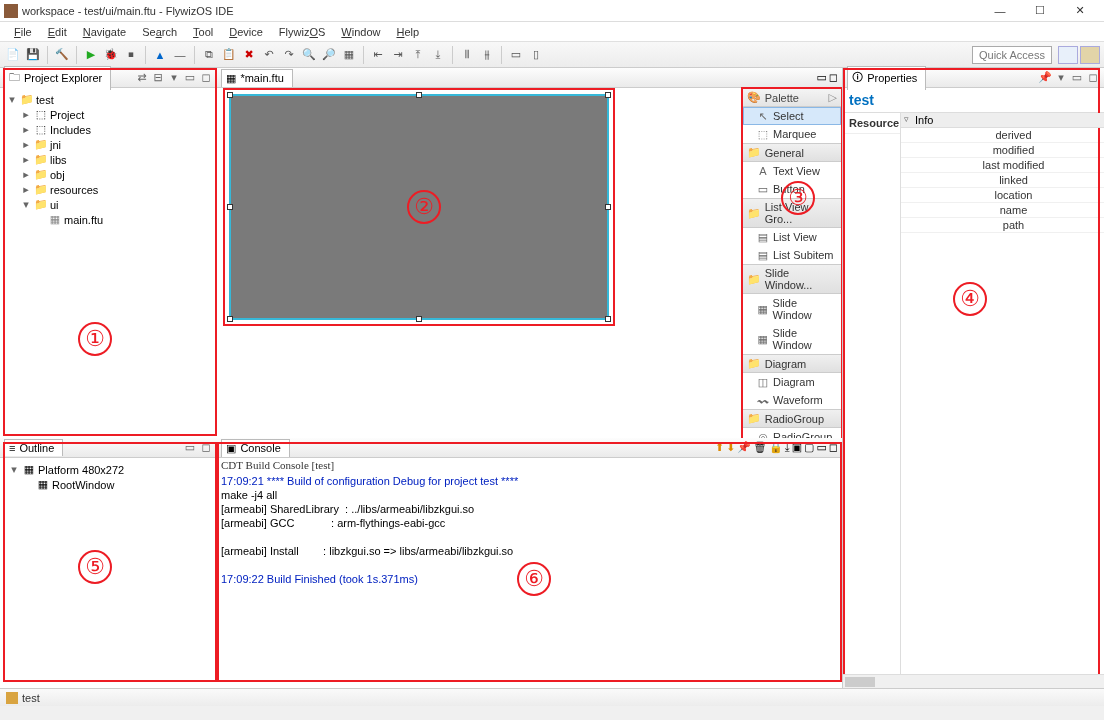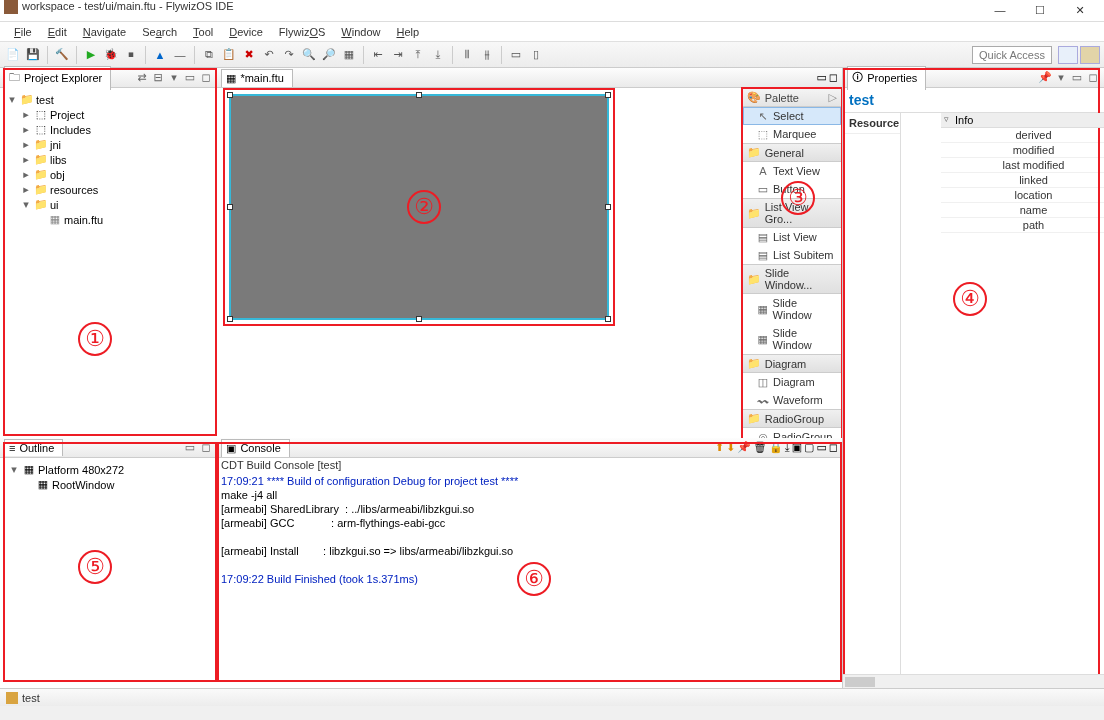--- a/index.html
+++ b/index.html
@@ -1,19 +1,19 @@
 <!DOCTYPE html>
 <html><head>
 <meta charset="utf-8">
 <style>
 * { box-sizing: border-box; margin: 0; padding: 0; font-family: "Segoe UI", Tahoma, sans-serif; font-size: 11px; }
 body { background: #f0f0f0; width: 1104px; height: 720px; overflow: hidden; }
 
 
-.titlebar { height: 22px; background: #fff; display: flex; padding: 0 4px; border-bottom: 1px solid #ddd; }
+.titlebar { height: 22px; background: #fff; display: flex; align-items: center; padding: 0 4px; border-bottom: 1px solid #ddd; }
 .titlebar .app-icon { width: 14px; height: 14px; background: #8a5a3a; margin-right: 4px; }
 .titlebar .title { flex: 1; color: #333; }
 .titlebar .win-btns { display: flex; gap: 0; }
 .titlebar .win-btn { width: 40px; height: 20px; display: flex; align-items: center; justify-content: center; color: #333; }
 
 
 .menubar { height: 20px; background: #fff; display: flex; align-items: center; padding: 0 6px; border-bottom: 1px solid #e0e0e0; }
 .menubar .menu-item { padding: 2px 8px; color: #333; }
 .menubar .menu-item u { text-decoration: underline; }
 
@@ -57,37 +57,37 @@
 .palette { position: absolute; right: 0; top: 20px; width: 100px; background: #fff; border: 1px solid #ccc; }
 .pal-head { background: linear-gradient(#f4f4f4,#e4e4e4); border-bottom: 1px solid #ccc; padding: 2px 4px; display: flex; align-items: center; gap: 4px; color: #444; }
 .pal-group { background: linear-gradient(#f0f0f0,#e0e0e0); border-top: 1px solid #ccc; border-bottom: 1px solid #ccc; padding: 2px 4px; display: flex; align-items: center; gap: 4px; color: #333; font-size: 10px; }
 .pal-item { padding: 3px 4px 3px 14px; display: flex; align-items: center; gap: 4px; font-size: 10px; color: #333; }
 .pal-item.sel { background: #d6e8fa; border: 1px solid #8ab8e6; padding: 2px 3px 2px 13px; }
 .pal-item .pi { width: 12px; height: 12px; display: inline-flex; align-items: center; justify-content: center; color: #666; }
 
 
 .props { border-left: 1px solid #ccc; }
 .props-title { padding: 4px 6px; color: #0070c0; font-size: 14px; font-weight: bold; border-bottom: 1px solid #ddd; }
-.props-body { display: flex; height: calc(100% - 46px); gap: 40px; }
+.props-body { display: flex; height: calc(100% - 46px); }
 .props-cat { width: 58px; border-right: 1px solid #ddd; }
 .props-cat .cat { padding: 4px 6px; background: #fff; border-bottom: 1px solid #eee; font-weight: bold; color: #333; }
 .props-table { flex: 1; }
 .props-table .pth { background: #f4f4f4; padding: 2px 6px; border-bottom: 1px solid #ddd; color: #333; }
 .props-table .ptg { background: #eee; padding: 1px 6px 1px 14px; border-bottom: 1px solid #ddd; position: relative; }
 .props-table .ptg::before { content: "▿"; position: absolute; left: 3px; color: #666; font-size: 9px; }
 .props-table .ptr { padding: 1px 6px 1px 28px; border-bottom: 1px solid #f0f0f0; color: #333; text-align: center; }
 
 
 .outline-body { padding: 4px; }
 
 
 .console-toolbar { display: flex; gap: 2px; margin-left: auto; }
 .console-body { padding: 2px 4px; font-family: Consolas, monospace; font-size: 12px; line-height: 14px; white-space: pre; color: #000; }
 .console-body .blue { color: #0020c0; }
-.console-head { color: #333; }
+.console-head { color: #333; font-family: Liberation Serif, serif; }
 
 
 .statusbar { height: 18px; background: linear-gradient(#fafafa,#ececec); border-top: 1px solid #ccc; display: flex; align-items: center; padding: 0 6px; gap: 4px; color: #333; }
 .statusbar .sicn { width: 12px; height: 12px; background: #d9a441; }
 
 
 .hscroll { position: absolute; bottom: 0; left: 0; right: 0; height: 14px; background: #f0f0f0; border-top: 1px solid #ddd; }
 .hscroll .thumb { position: absolute; left: 2px; top: 2px; width: 30px; height: 10px; background: #ccc; }
 </style>
 </head>

